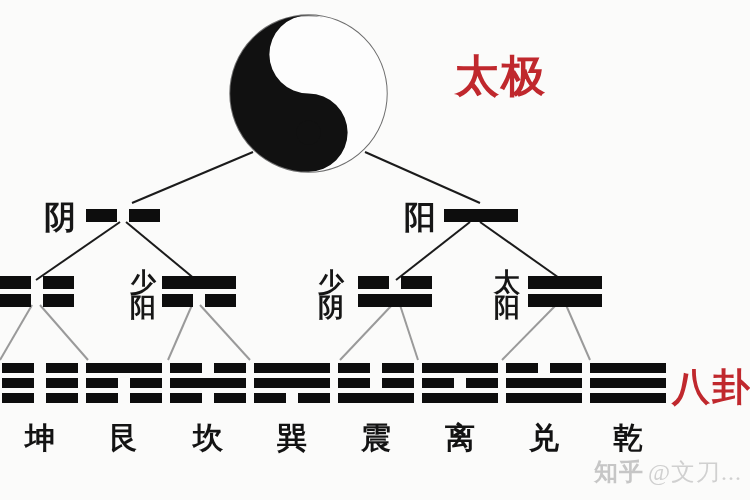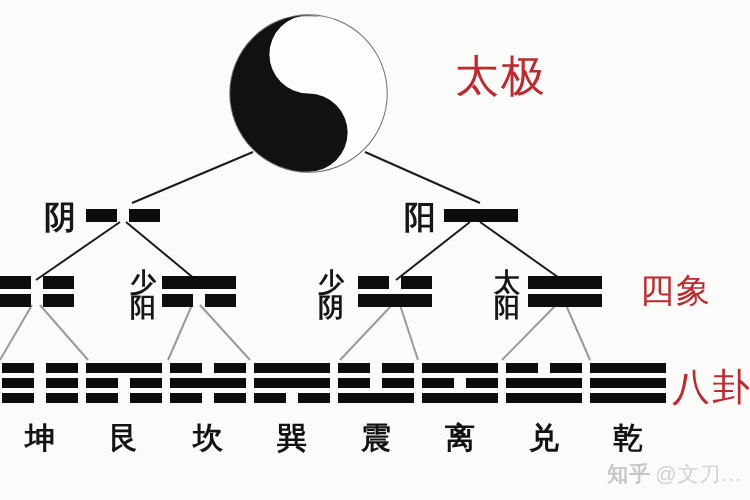--- a/index.html
+++ b/index.html
@@ -16,21 +16,21 @@
   #links{position:absolute;left:0;top:0;width:750px;height:500px;}
 
   
   .taiji-wrap{position:absolute;left:227px;top:12px;width:163px;height:163px;}
   .taiji-svg{display:block;width:163px;height:163px;}
 
   
   .red-label{
     position:absolute;
     color:#c0282d;
-    font-weight:normal;
+    font-weight:bold;
     letter-spacing:2px;
     white-space:nowrap;
     font-family:"DejaVu Sans","Liberation Sans",sans-serif;
   }
   #lbl-taiji{left:455px;top:47px;font-size:44px;}
   #lbl-liangyi{left:548px;top:190px;font-size:36px;}
   #lbl-sixiang{left:640px;top:268px;font-size:34px;}
   #lbl-bagua{left:672px;top:362px;font-size:38px;}
 
   
@@ -62,23 +62,23 @@
     color:#131313;
     font-size:30px;
     font-weight:bold;
     text-align:center;
     font-family:"DejaVu Sans","Liberation Sans",sans-serif;
   }
 
   
   #watermark{
     position:absolute;right:8px;bottom:12px;
-    color:#c9c9c9;font-size:21px;letter-spacing:1px;
+    color:#c9c9c9;font-size:24px;letter-spacing:1px;
     white-space:nowrap;
-    font-family:Liberation Sans, sans-serif;
+    font-family:Liberation Serif, serif;
     opacity:.85;
   }
   #wm-logo{display:inline-block;color:#bdbdbd;font-weight:bold;margin-right:4px;}
 </style>
 </head>
 <body>
 
 <div id="stage">
 
   <svg id="links" viewBox="0 0 750 500">
@@ -110,21 +110,20 @@
     <svg class="taiji-svg" viewBox="0 0 100 100">
       <circle cx="50" cy="50" r="48" fill="#fdfdfd" stroke="#6e6e6e" stroke-width="1.2"></circle>
       <path d="M50,2 A48,48 0 0,1 50,98 A24,24 0 0,1 50,50 A24,24 0 0,0 50,2 Z" fill="#fdfdfd"></path>
       <path d="M50,2 A48,48 0 0,0 50,98 A24,24 0 0,0 50,50 A24,24 0 0,1 50,2 Z" fill="#111111"></path>
       <circle cx="50" cy="26" r="7.5" fill="#fdfdfd"></circle>
       <circle cx="50" cy="74" r="7.5" fill="#111111"></circle>
     </svg>
   </div>
 
   <div class="red-label" id="lbl-taiji">太极</div>
-  <div class="red-label" id="lbl-sixiang">四象</div>
   <div class="red-label" id="lbl-bagua">八卦</div>
 
   <div class="cjk" id="yin-char" style="left:44px;top:196px;font-size:32px;">阴</div>
   <div class="yao" id="yao-yin" style="left:86px;top:209px;width:74px;height:13px;">
       <div class="bar" style="left: 0px; top: 0px; width: 31.08px; height: 13px;"></div>
       <div class="bar" style="left: 42.92px; top: 0px; width: 31.08px; height: 13px;"></div>
     </div>
 
   <div class="cjk" id="yang-char" style="left:404px;top:196px;font-size:32px;">阳</div>
   <div class="yao" id="yao-yang" style="left:444px;top:209px;width:74px;height:13px;">

